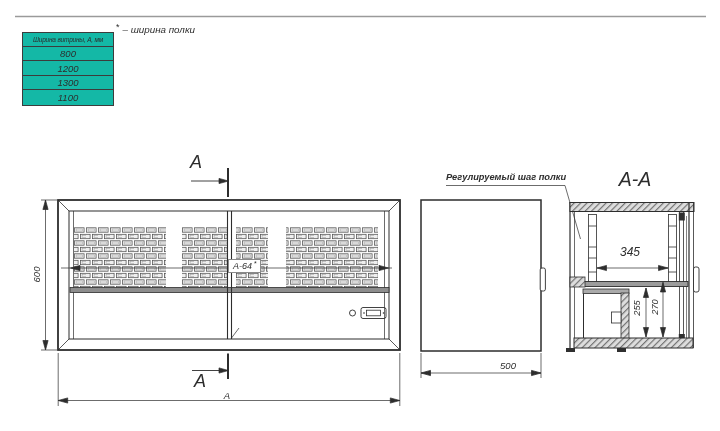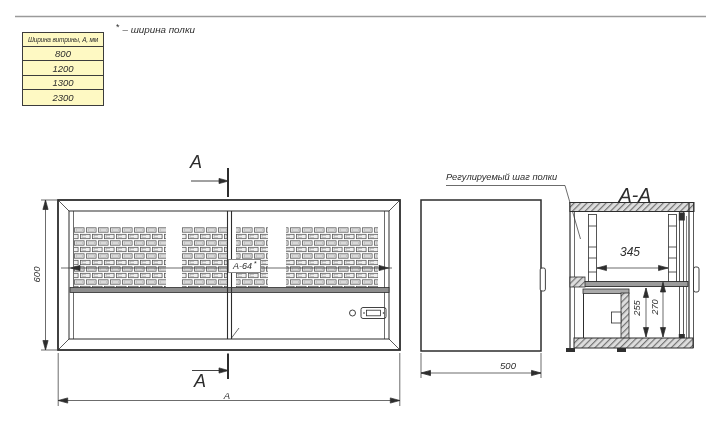--- a/index.html
+++ b/index.html
@@ -6,22 +6,22 @@
   html,body { width:720px; height:431px; background:#ffffff; overflow:hidden;
     font-family:"Liberation Sans", sans-serif; }
   .canvas { position:absolute; left:0; top:0; width:720px; height:431px; background:#fff; }
   svg.linework { position:absolute; left:0; top:0; }
 
   .lbl { position:absolute; font-style:italic; color:#2d2d2d; white-space:nowrap; }
   .rot { transform:rotate(-90deg); }
   .ctr { text-align:center; }
 
   
-  .size-table { position:absolute; left:22px; top:32px; width:82px;
-    border:1px solid #3c3c3c; background:#fef9c3; }
+  .size-table { position:absolute; left:22px; top:32px; width:92px;
+    border:1px solid #3c3c3c; background:#14b8a6; }
   .size-table .hdr { height:14px; border-bottom:1px solid #3c3c3c; font-size:6.5px;
     font-style:italic; color:#2d2d2d; display:flex; align-items:center; justify-content:center;
     letter-spacing:-0.2px; }
   .size-table .row { height:14.4px; border-bottom:1px solid #3c3c3c; font-size:9.5px;
     font-style:italic; color:#2d2d2d; display:flex; align-items:center; justify-content:center; }
   .size-table .row:last-child { border-bottom:none; }
 
   .footnote { left:116px; top:24px; font-size:9.8px; }
   .footnote .mark { font-size:9px; position:relative; top:-3px; margin-right:3px; font-style:normal; }
 
@@ -32,22 +32,22 @@
   .dim-a  { left:219px; top:390px; width:16px; font-size:9.5px; }
   .dim-500 { left:488px; top:360px; width:40px; font-size:9.5px; }
   .dim-345 { left:610px; top:245px; width:40px; font-size:12px; }
   .dim-255 { left:619px; top:303px; width:36px; font-size:9.3px; }
   .dim-270 { left:637px; top:302px; width:36px; font-size:9.3px; }
 
   .a64 { left:228px; top:258.5px; background:#fff; border:0.6px solid #8a8a8a;
     font-size:9px; padding:1px 3px 1.5px 4px; }
   .a64 .mark { font-size:7px; position:relative; top:-3px; margin-left:2px; font-style:normal; }
 
-  .callout { left:446px; top:172px; font-size:9.3px; }
-  .title-aa { left:608px; top:168px; width:54px; font-size:19.5px;margin-top:16px; }
+  .callout { left:446px; top:172px; font-size:9.3px;font-weight:bold; }
+  .title-aa { left:608px; top:168px; width:54px; font-size:19.5px; }
 </style>
 </head>
 <body>
 
 <div class="canvas">
 
   <svg class="linework" width="720" height="431" viewBox="0 0 720 431">
     <defs>
       <pattern id="perf" x="74" y="227" width="12" height="13" patternUnits="userSpaceOnUse">
         <rect x="0.5" y="0.8" width="9.6" height="4.4" fill="#efefef" stroke="#4f4f4f" stroke-width="0.75"></rect>
@@ -194,21 +194,21 @@
         <use href="#arr" transform="translate(663,337) rotate(90)"></use>
       </g>
     </g>
   </svg>
 
   <div class="size-table">
     <div class="hdr">Ширина витрины, А, мм</div>
     <div class="row">800</div>
     <div class="row">1200</div>
     <div class="row">1300</div>
-    <div class="row">2300</div>
+    <div class="row">1100</div>
   </div>
 
   <div class="lbl footnote">
     <span class="mark">*</span><span>– ширина полки</span>
   </div>
 
   <div class="lbl sec-a-top">А</div>
   <div class="lbl sec-a-bottom">А</div>
 
   <div class="lbl rot ctr dim-600">600</div>

